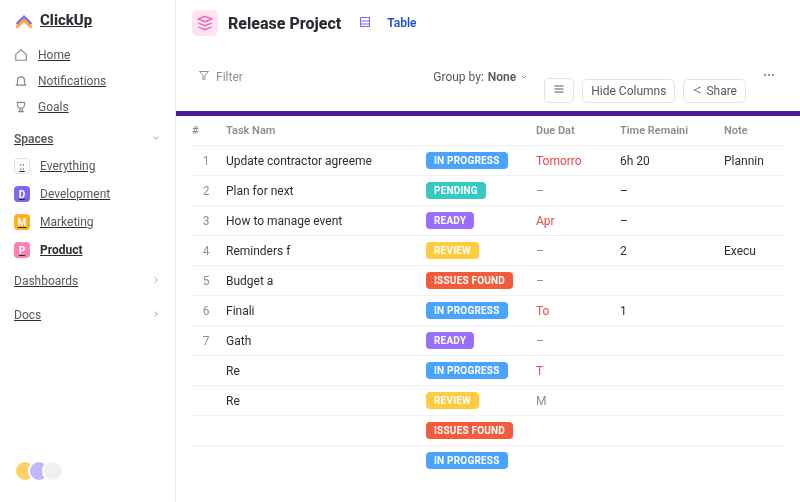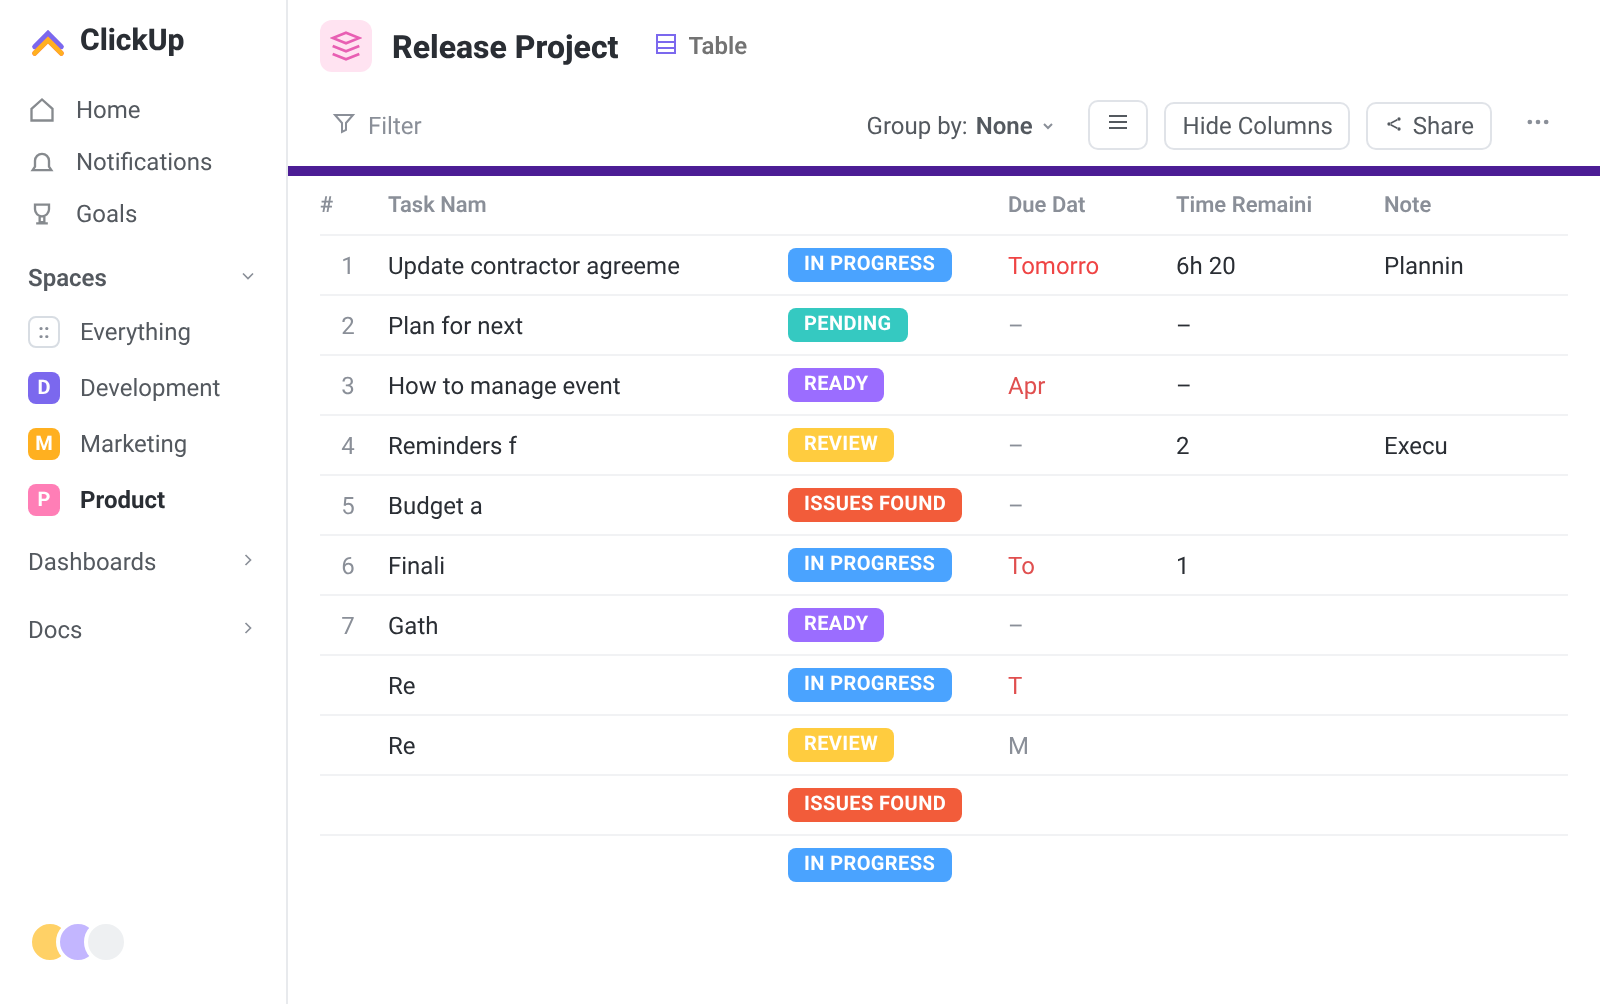--- a/index.html
+++ b/index.html
@@ -1,41 +1,41 @@
 <!DOCTYPE html>
 <html><head>
 <meta charset="utf-8">
 <style>
   * { margin: 0; padding: 0; box-sizing: border-box; font-family: -apple-system, BlinkMacSystemFont, "Segoe UI", Roboto, sans-serif; }
   body { width: 800px; height: 502px; background: #fff; color: #2a2e34; display: flex; overflow: hidden; font-size: 12px; }
-  .sidebar { width: 144px; border-right: 1px solid #e8eaed; display: flex; flex-direction: column; padding: 10px 0; }
+  .sidebar { width: 176px; border-right: 1px solid #e8eaed; display: flex; flex-direction: column; padding: 10px 0; text-decoration: underline; }
   .logo { display: flex; align-items: center; gap: 6px; padding: 0 14px 10px; }
   .logo-mark { width: 20px; height: 20px; }
   .logo-text { font-weight: 800; font-size: 15px; color: #2a2e34; }
   .nav-group { padding: 2px 0; }
   .nav-item { display: flex; align-items: center; gap: 10px; padding: 6px 14px; color: #54595f; cursor: pointer; }
   .nav-item .ico { width: 14px; height: 14px; opacity: .7; display:flex; align-items:center; justify-content:center;}
   .section-header { display: flex; align-items: center; justify-content: space-between; padding: 10px 14px 6px; color: #54595f; font-size: 12px; font-weight: 600; cursor: pointer;}
   .space-item { display: flex; align-items: center; gap: 10px; padding: 6px 14px; color: #54595f; cursor: pointer; }
   .space-item.active { font-weight: 700; color: #2a2e34; }
   .space-badge { width: 16px; height: 16px; border-radius: 4px; color: #fff; font-size: 10px; font-weight: 700; display: flex; align-items: center; justify-content: center; }
   .space-badge.ev { background: #fff; border:1px solid #d8dde3; color:#8a8f98; }
   .section-row { display:flex; align-items:center; justify-content:space-between; padding: 10px 14px; color:#54595f; cursor:pointer;}
   .avatars { margin-top:auto; padding: 10px 14px; display:flex; }
   .avatar { width:22px; height:22px; border-radius:50%; margin-right:-8px; border:2px solid #fff; }
   .main { flex: 1; display: flex; flex-direction: column; overflow:hidden;}
   .titlebar { display:flex; align-items:center; gap:10px; padding: 10px 16px; }
   .proj-icon { width:26px; height:26px; background:#ffe3f1; border-radius:6px; display:flex; align-items:center; justify-content:center; }
   .proj-title { font-size:16px; font-weight:800; }
-  .view-chip { display:flex; align-items:center; gap:5px; padding:4px 8px; border-radius:5px; color:#737373; font-weight:600; font-size:12px; cursor:pointer;}
+  .view-chip { display:flex; align-items:center; gap:16px; padding:4px 8px; border-radius:5px; color:#1d4ed8; font-weight:600; font-size:12px; cursor:pointer;}
   .toolbar { display:flex; align-items:center; padding: 4px 16px 8px; gap:8px; border-bottom:5px solid #4c1d95;}
   .filter { display:flex; align-items:center; gap:6px; color:#8a8f98; cursor:pointer; padding:4px 6px;}
   .spacer { flex:1; }
   .ctrl { display:flex; align-items:flex-end; gap:4px; color:#54595f; padding:4px 8px; border-radius:5px; cursor:pointer; font-size:12px;}
-  .ctrl.boxed { border:1px solid #e0e3e8; }
+  .ctrl.boxed { border:1px solid #e0e3e8;margin-top:28px; }
   .ctrl .strong { font-weight:600; }
   .table { flex:1; overflow:auto; }
   .thead, .trow { display:grid; grid-template-columns: 34px 200px 110px 84px 104px 80px; align-items:center; }
   .thead { padding: 8px 16px; color:#8a8f98; font-size:11px; font-weight:600;}
   .thead .th { white-space:nowrap; overflow:hidden; text-overflow:ellipsis; cursor:pointer; padding-right:6px;}
   .tbody { padding: 0 16px; }
   .trow { border-top:1px solid #f1f2f4; height:30px; }
   .trow .td { white-space:nowrap; overflow:hidden; text-overflow:ellipsis; font-size:12px; padding-right:6px;}
   .rownum { color:#8a8f98; text-align:center; }
   .status-pill { display:inline-block; padding:3px 8px; border-radius:4px; color:#fff; font-size:10px; font-weight:700; letter-spacing:.2px;}

